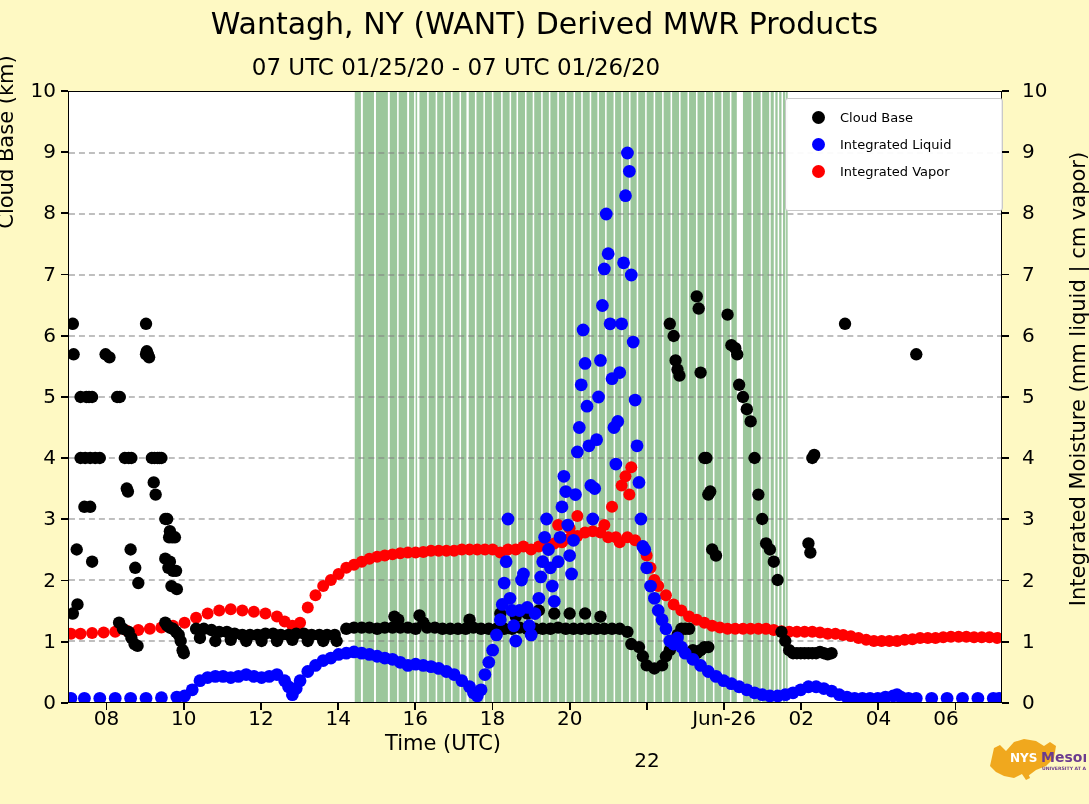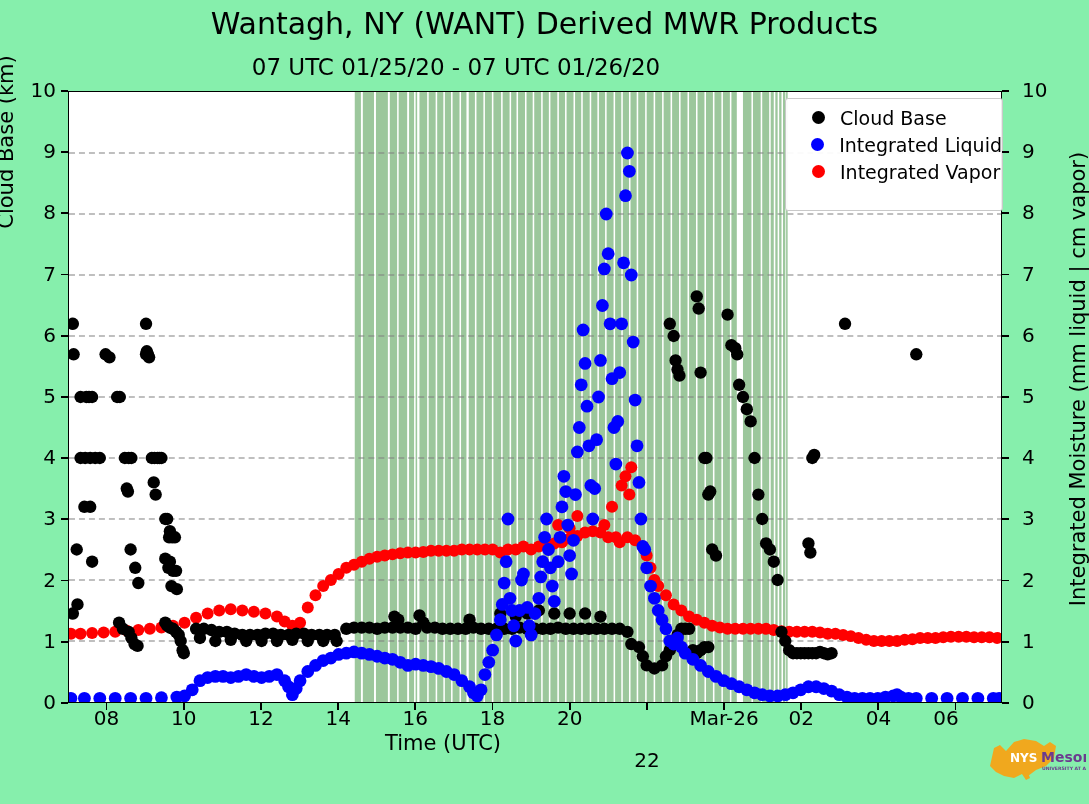--- a/index.html
+++ b/index.html
@@ -1,17 +1,17 @@
 <!DOCTYPE html>
 <html><head>
 <meta charset="utf-8">
 <style>
   html,body{margin:0;padding:0;background:#fff;}
   body{width:1089px;height:804px;font-family:"DejaVu Sans","Liberation Sans",sans-serif;overflow:hidden;}
-  #stage{position:relative;width:1089px;height:804px;background:#86efac;}
+  #stage{position:relative;width:1089px;height:804px;background:#fef9c3;}
 
   .title{position:absolute;left:0;top:6px;width:1089px;text-align:center;font-size:30px;color:#000;letter-spacing:0px;}
   .subtitle{position:absolute;left:0;top:54px;width:912px;text-align:center;font-size:23px;color:#000;}
 
   
   #plot{position:absolute;left:68px;top:91px;width:934px;height:612px;border:1.6px solid #000;box-sizing:border-box;background:#fff;overflow:hidden;}
   #grid,#rain,#pts{position:absolute;left:0;top:0;width:100%;height:100%;}
 
   .ytitle-left{position:absolute;left:-6px;top:272px;width:260px;transform:rotate(-90deg);transform-origin:left top;
                text-align:center;font-size:21px;color:#000;}
@@ -26,21 +26,21 @@
 
   .tickmark{position:absolute;background:#000;}
 
   
   #legend{position:absolute;left:785px;top:98px;width:218px;height:113px;background:rgba(255,255,255,0.93);
           border:1px solid #c9c9c9;border-radius:3px;box-sizing:border-box;padding:5px 0 0 0;}
   .lrow{display:flex;align-items:center;height:27px;padding-left:10px;}
   .lmark{width:44px;display:flex;align-items:center;justify-content:center;}
   .dot{width:13px;height:13px;border-radius:50%;display:block;}
   .lline{width:40px;height:3px;background:#7fbf7f;display:block;}
-  .ltext{font-size:19px;color:#000;white-space:nowrap;}
+  .ltext{font-size:13px;color:#000;white-space:nowrap;}
 </style>
 </head>
 <body>
 
 <div id="stage">
 
   <div class="title">Wantagh, NY (WANT) Derived MWR Products</div>
   <div class="subtitle">07 UTC 01/25/20 - 07 UTC 01/26/20</div>
 
   <div class="ytitle-left">Cloud Base (km)</div>
@@ -661,21 +661,21 @@
     </div>
   <div id="ticks-x">
       <div class="xtick" style="left: 51.595px;">08</div>
       <div class="xtick" style="left: 128.785px;">10</div>
       <div class="xtick" style="left: 205.975px;">12</div>
       <div class="xtick" style="left: 283.165px;">14</div>
       <div class="xtick" style="left: 360.355px;">16</div>
       <div class="xtick" style="left: 437.545px;">18</div>
       <div class="xtick" style="left: 514.736px;">20</div>
       <div class="xtick" style="left: 591.926px; margin-top: 42px;">22</div>
-      <div class="xtick" style="left: 669.116px;">Mar-26</div>
+      <div class="xtick" style="left: 669.116px;">Jun-26</div>
       <div class="xtick" style="left: 746.306px;">02</div>
       <div class="xtick" style="left: 823.496px;">04</div>
       <div class="xtick" style="left: 891px;">06</div>
     </div>
 
   <div id="legend">
       <div class="lrow">
         <span class="lmark">
           <span class="dot" style="background: rgb(0, 0, 0);"></span>
         </span>

